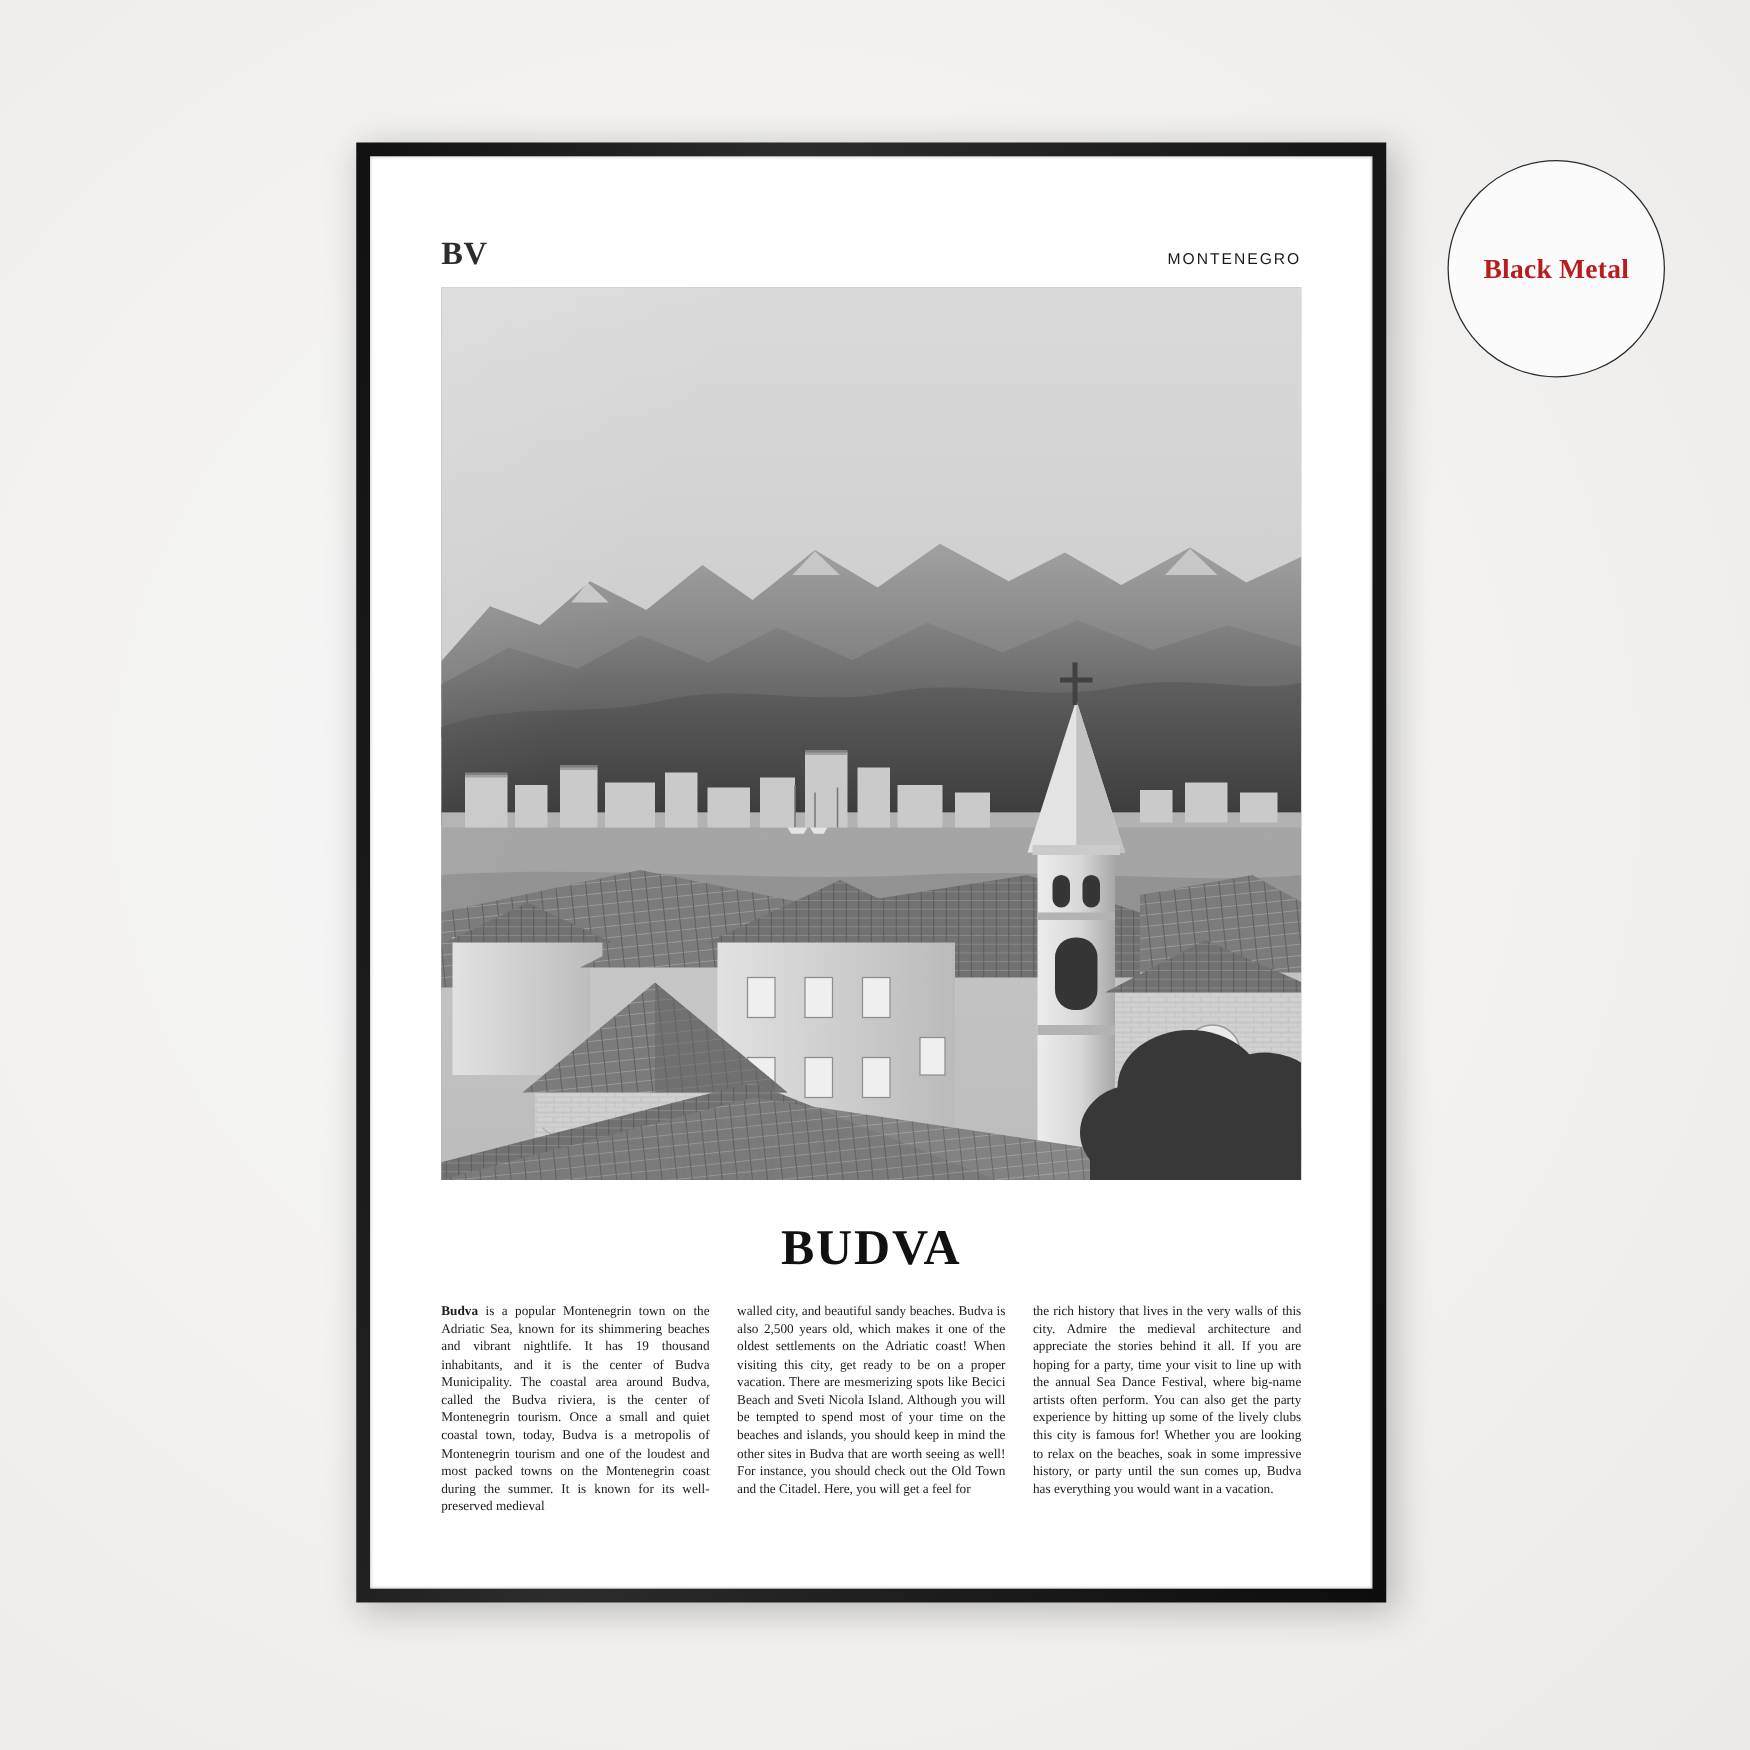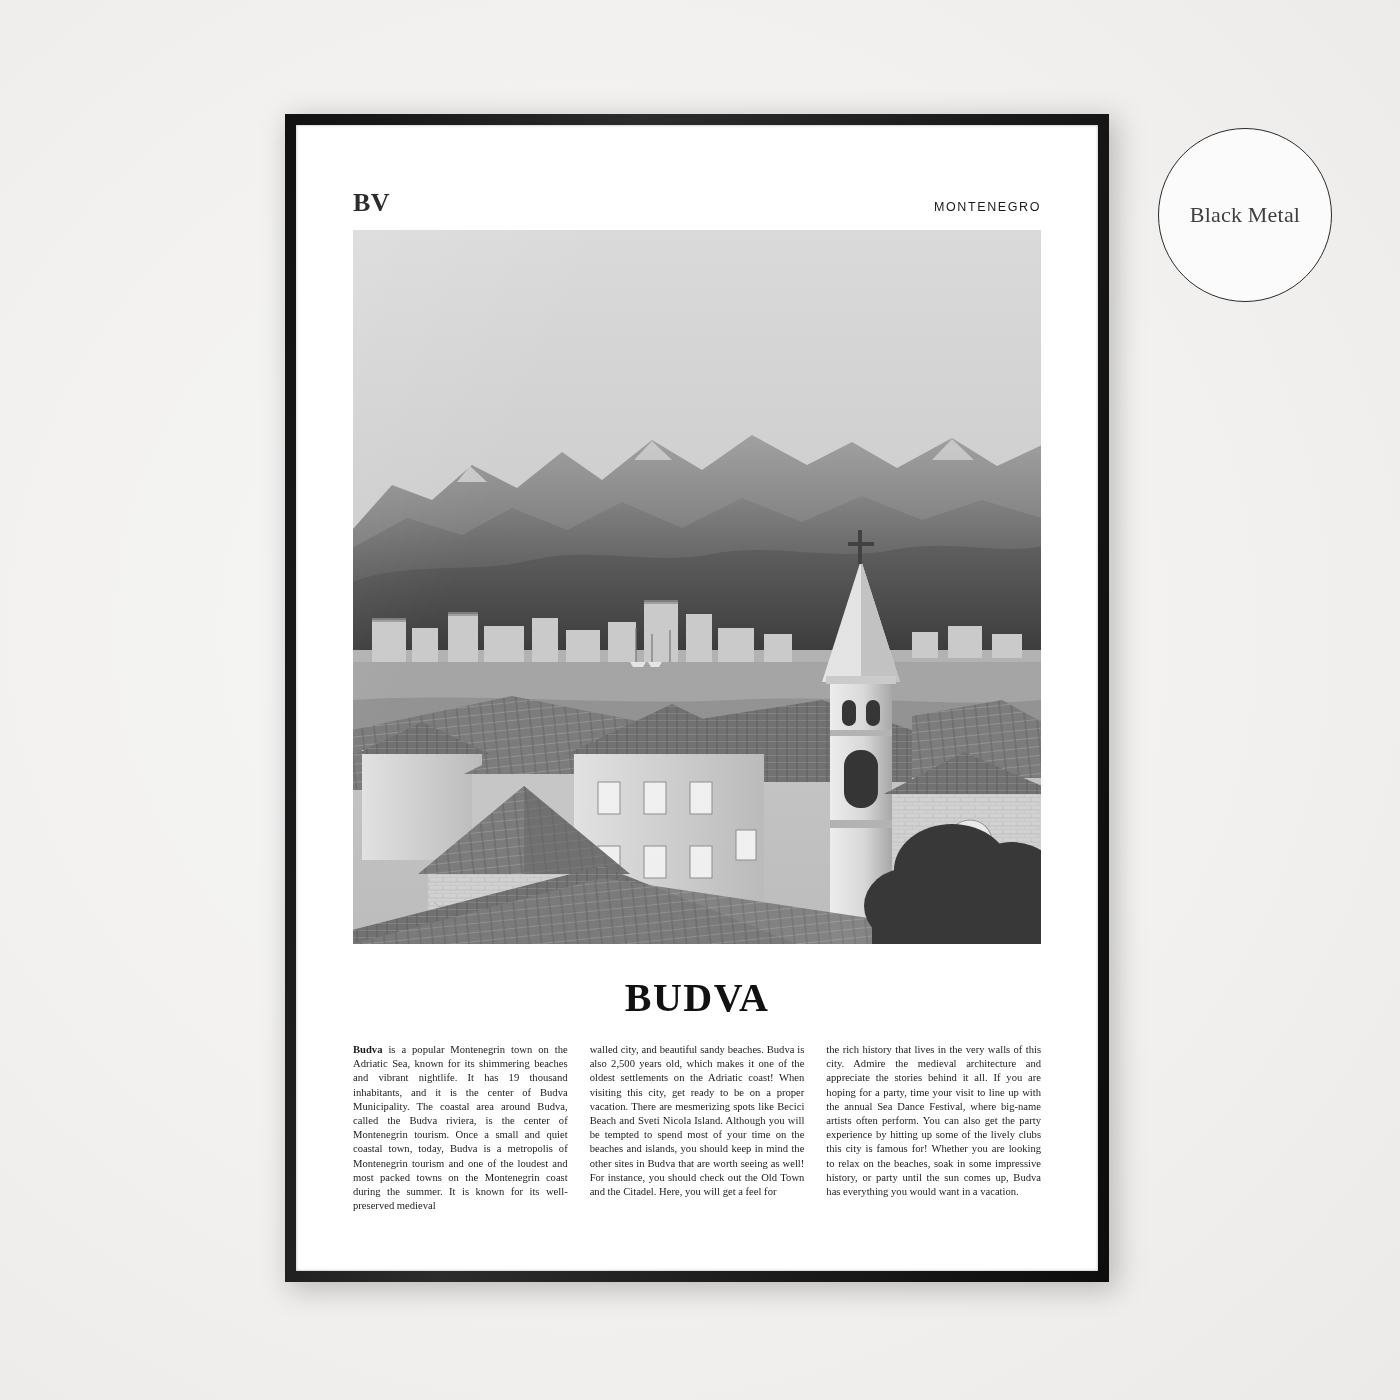--- a/index.html
+++ b/index.html
@@ -32,23 +32,23 @@
     height: 172px;
     border-radius: 50%;
     border: 1px solid #2a2a2a;
     background: #fbfbfb;
     display: flex;
     align-items: center;
     justify-content: center;
   }
   .badge-label {
     font-family: "Liberation Serif", serif;
-    font-weight: normal;
+    font-weight: bold;
     font-size: 22px;
-    color: #404040;
+    color: #b91c1c;
     letter-spacing: 0.2px;
   }
 
   
   .frame-shadow {
     position: absolute;
     left: 289px;
     top: 118px;
     width: 828px;
     height: 1172px;

